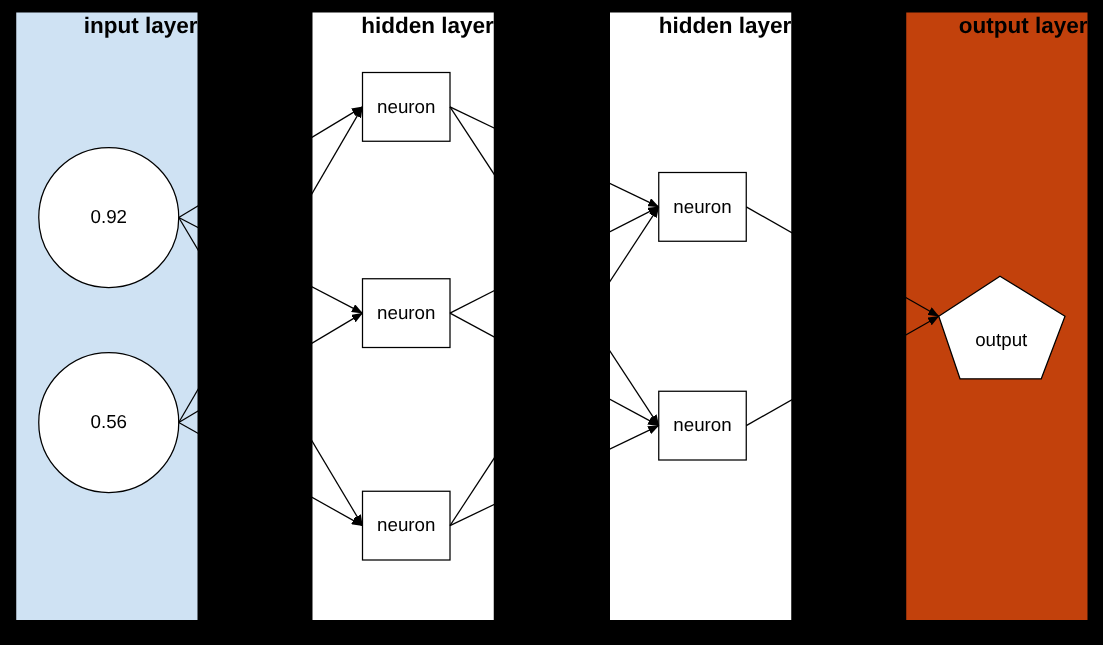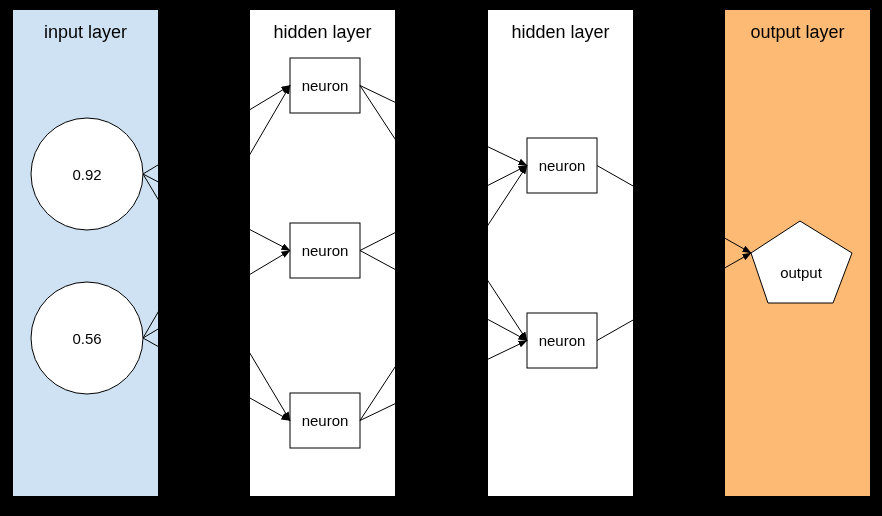--- a/index.html
+++ b/index.html
@@ -14,25 +14,24 @@
     height: 516px;
     background: #000;
     overflow: hidden;
   }
   .layer-panel {
     position: absolute;
     box-sizing: border-box;
   }
   .layer-title {
     display: block;
-    text-align: center;
-    font-weight: normal;
+    text-align: right;
+    font-weight: bold;
     font-size: 18px;
     color: #000;
-    padding-top: 12px;
     letter-spacing: 0px;
   }
   #diagram-svg {
     position: absolute;
     left: 0;
     top: 0;
   }
   text.node-label {
     font-family: "Liberation Sans", sans-serif;
     font-size: 15px;
@@ -46,21 +45,21 @@
 
   <div class="layer-panel" style="left: 13px; top: 10px; width: 145px; height: 486px; background: rgb(207, 226, 243);">
     <span class="layer-title">input layer</span>
   </div>
   <div class="layer-panel" style="left: 250px; top: 10px; width: 145px; height: 486px; background: rgb(255, 255, 255);">
     <span class="layer-title">hidden layer</span>
   </div>
   <div class="layer-panel" style="left: 488px; top: 10px; width: 145px; height: 486px; background: rgb(255, 255, 255);">
     <span class="layer-title">hidden layer</span>
   </div>
-  <div class="layer-panel" style="left: 725px; top: 10px; width: 145px; height: 486px; background: #fdba74;">
+  <div class="layer-panel" style="left: 725px; top: 10px; width: 145px; height: 486px; background: #c2410c;">
     <span class="layer-title">output layer</span>
   </div>
 
   <svg id="diagram-svg" width="882" height="516">
       <defs>
         <marker id="arrow" markerWidth="9" markerHeight="7" refX="8.5" refY="3.5" orient="auto">
           <path d="M0,0 L9,3.5 L0,7 z" fill="#000000"></path>
         </marker>
       </defs>
       <circle cx="87" cy="174" r="56" fill="#ffffff" stroke="#000000" stroke-width="1"></circle>

